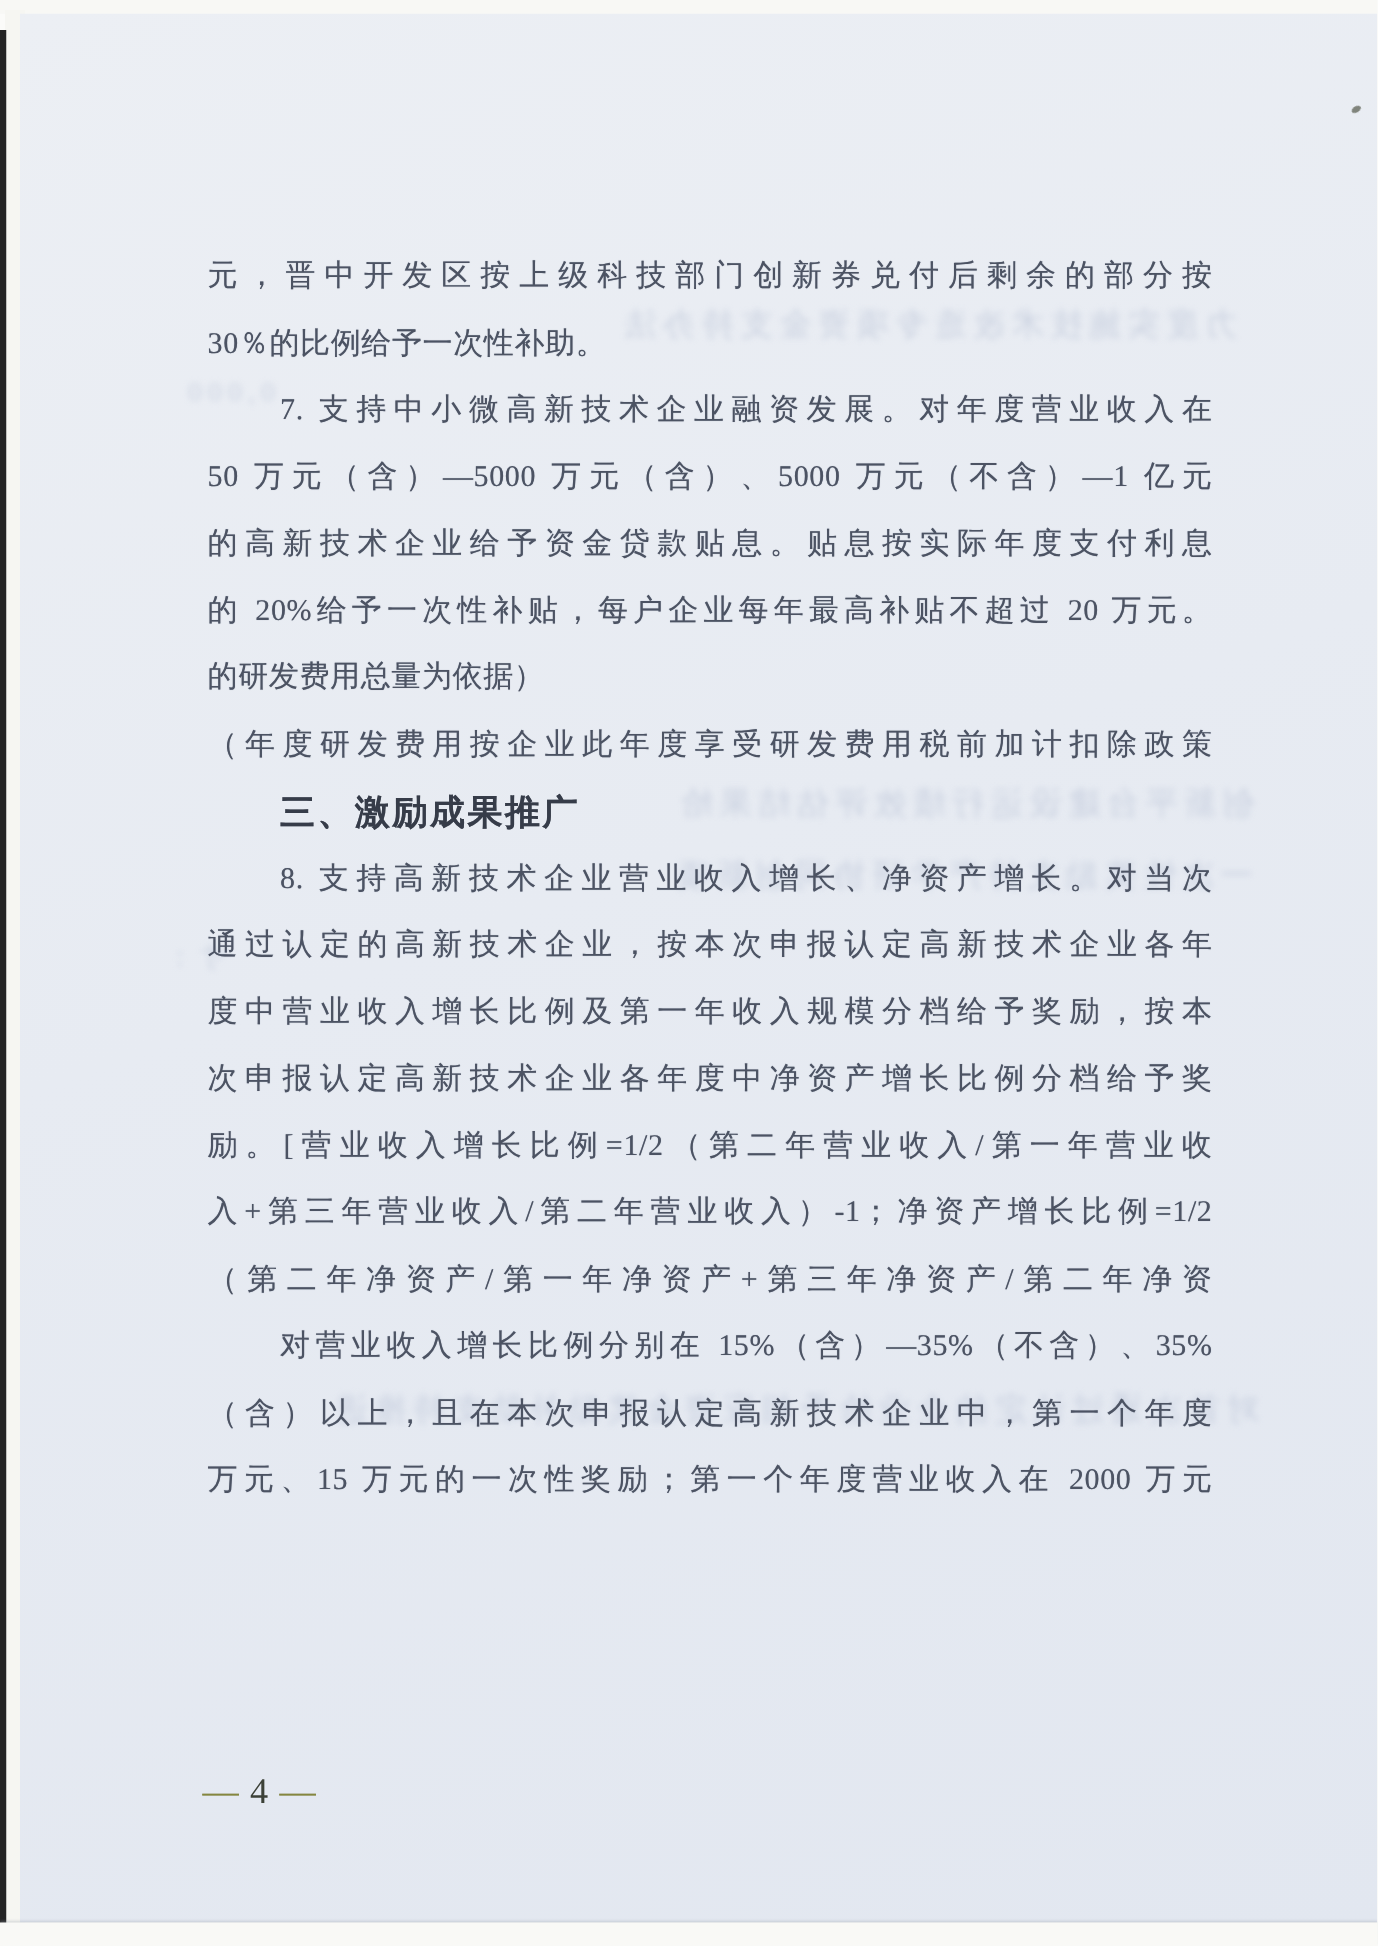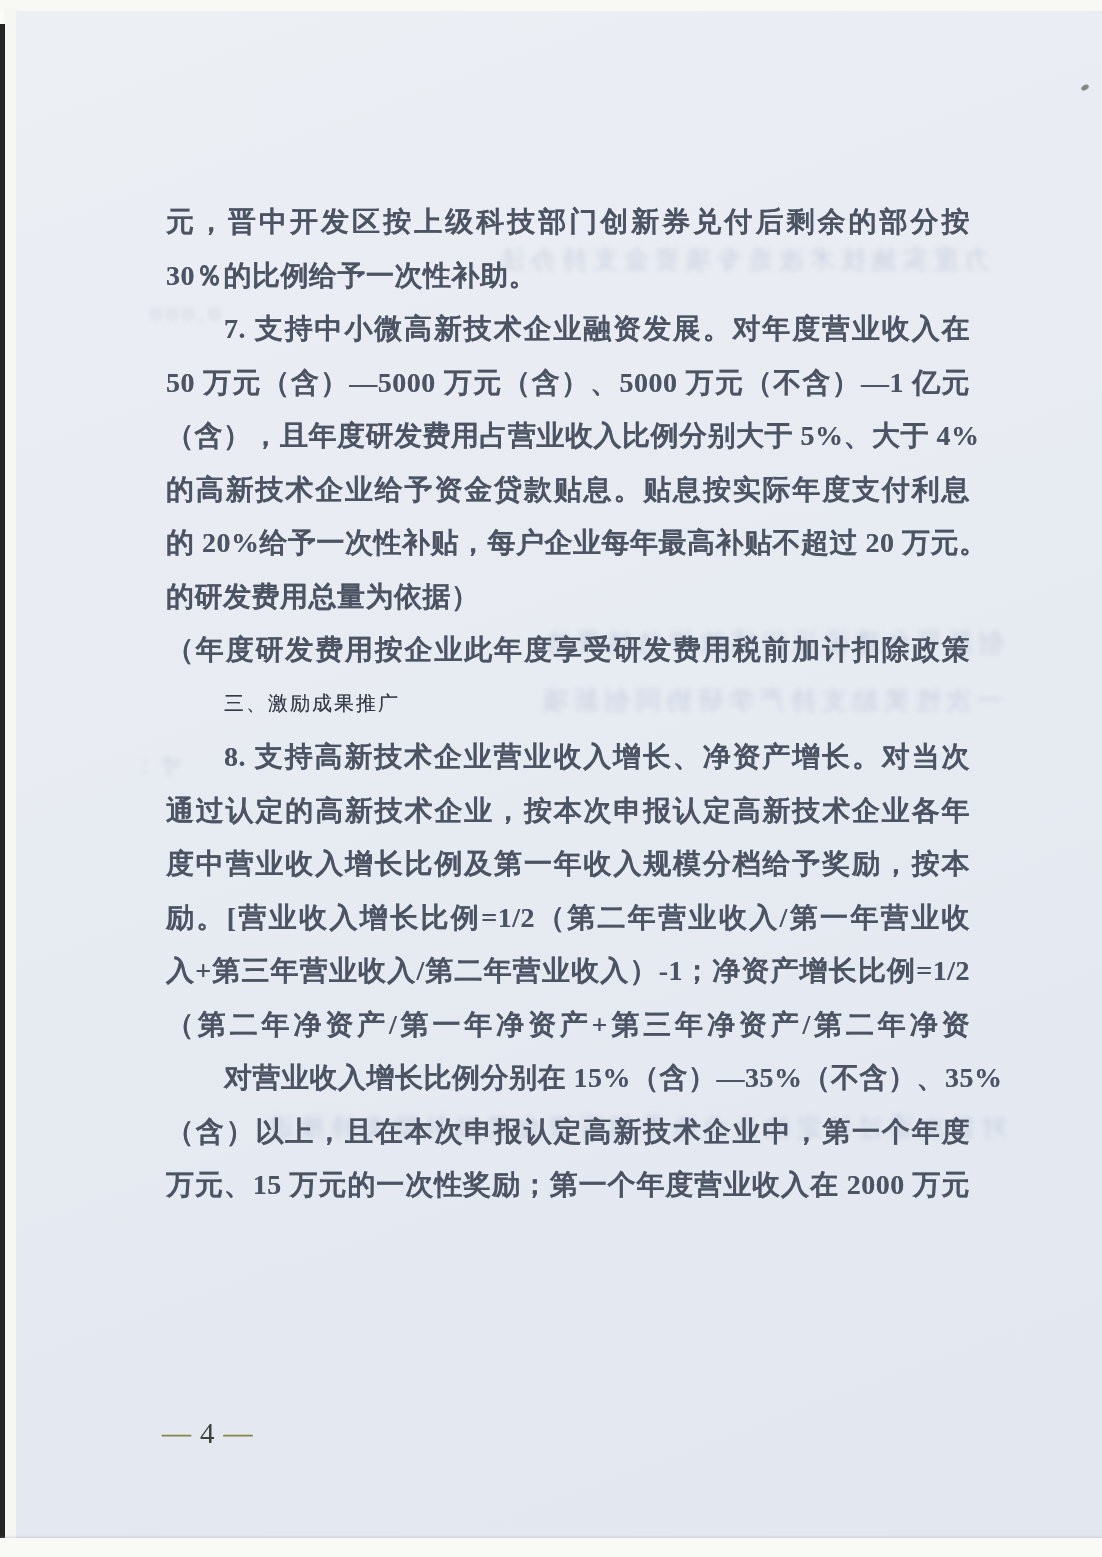--- a/index.html
+++ b/index.html
@@ -42,33 +42,32 @@
     background: linear-gradient(160deg, #ecEFf4 0%, #e7ebf2 45%, #e2e7f0 100%);
   }
   
   .text-column {
     position: absolute; left: 150px; top: 184px; width: 804px;
     color: #4c5363;
     text-shadow: 0 0 0.6px rgba(62,72,94,0.55);
   }
   .line {
     height: 53.5px; line-height: 53.5px;
-    font-size: 28px;
+    font-size: 24px;
     white-space: nowrap;
     text-align: justify;
     text-align-last: justify;
     letter-spacing: 0.5px;
-    font-weight: bold;
   }
   .line.short { text-align-last: left; }
   .line.indent { text-indent: 58px; }
   .line.heading {
     font-family: "Liberation Sans", "DejaVu Sans", sans-serif;
-    font-weight: 400;
-    font-size: 20px;
+    font-weight: 700;
+    font-size: 28px;
     color: #363c49;
     text-align-last: left;
     text-indent: 58px;
     letter-spacing: 2px;
     text-shadow: 0 0 0.5px rgba(40,46,60,0.6);
   }
   
   .footer {
     position: absolute; left: 146px; top: 1402px;
     font-size: 29px; line-height: 40px;
@@ -122,29 +121,29 @@
     <div class="ghost g5">对首次通过认定的企业给予相应资金奖励补助支持推进</div>
     <div class="ghost g6">寸：</div>
 
     <div class="speck"></div>
 
     <div class="text-column">
       <div class="line">元，晋中开发区按上级科技部门创新券兑付后剩余的部分按</div>
       <div class="line short">30％的比例给予一次性补助。</div>
       <div class="line indent">7. 支持中小微高新技术企业融资发展。对年度营业收入在</div>
       <div class="line">50 万元（含）—5000 万元（含）、5000 万元（不含）—1 亿元</div>
-      <div class="line">（含），且年度研发费用占营业收入比例分别大于 5%、大于 4%</div>
       <div class="line">的高新技术企业给予资金贷款贴息。贴息按实际年度支付利息</div>
       <div class="line">的 20%给予一次性补贴，每户企业每年最高补贴不超过 20 万元。</div>
       <div class="line short">的研发费用总量为依据）</div>
       <div class="line">（年度研发费用按企业此年度享受研发费用税前加计扣除政策</div>
       <div class="line heading">三、激励成果推广</div>
       <div class="line indent">8. 支持高新技术企业营业收入增长、净资产增长。对当次</div>
       <div class="line">通过认定的高新技术企业，按本次申报认定高新技术企业各年</div>
       <div class="line">度中营业收入增长比例及第一年收入规模分档给予奖励，按本</div>
+      <div class="line">次申报认定高新技术企业各年度中净资产增长比例分档给予奖</div>
       <div class="line">励。[营业收入增长比例=1/2（第二年营业收入/第一年营业收</div>
       <div class="line">入+第三年营业收入/第二年营业收入）-1；净资产增长比例=1/2</div>
       <div class="line">（第二年净资产/第一年净资产+第三年净资产/第二年净资</div>
       <div class="line indent">对营业收入增长比例分别在 15%（含）—35%（不含）、35%</div>
       <div class="line">（含）以上，且在本次申报认定高新技术企业中，第一个年度</div>
       <div class="line">万元、15 万元的一次性奖励；第一个年度营业收入在 2000 万元</div>
     </div>
 
     <div class="footer">
       <span class="dash">—</span><span class="num">4</span><span class="dash">—</span>

